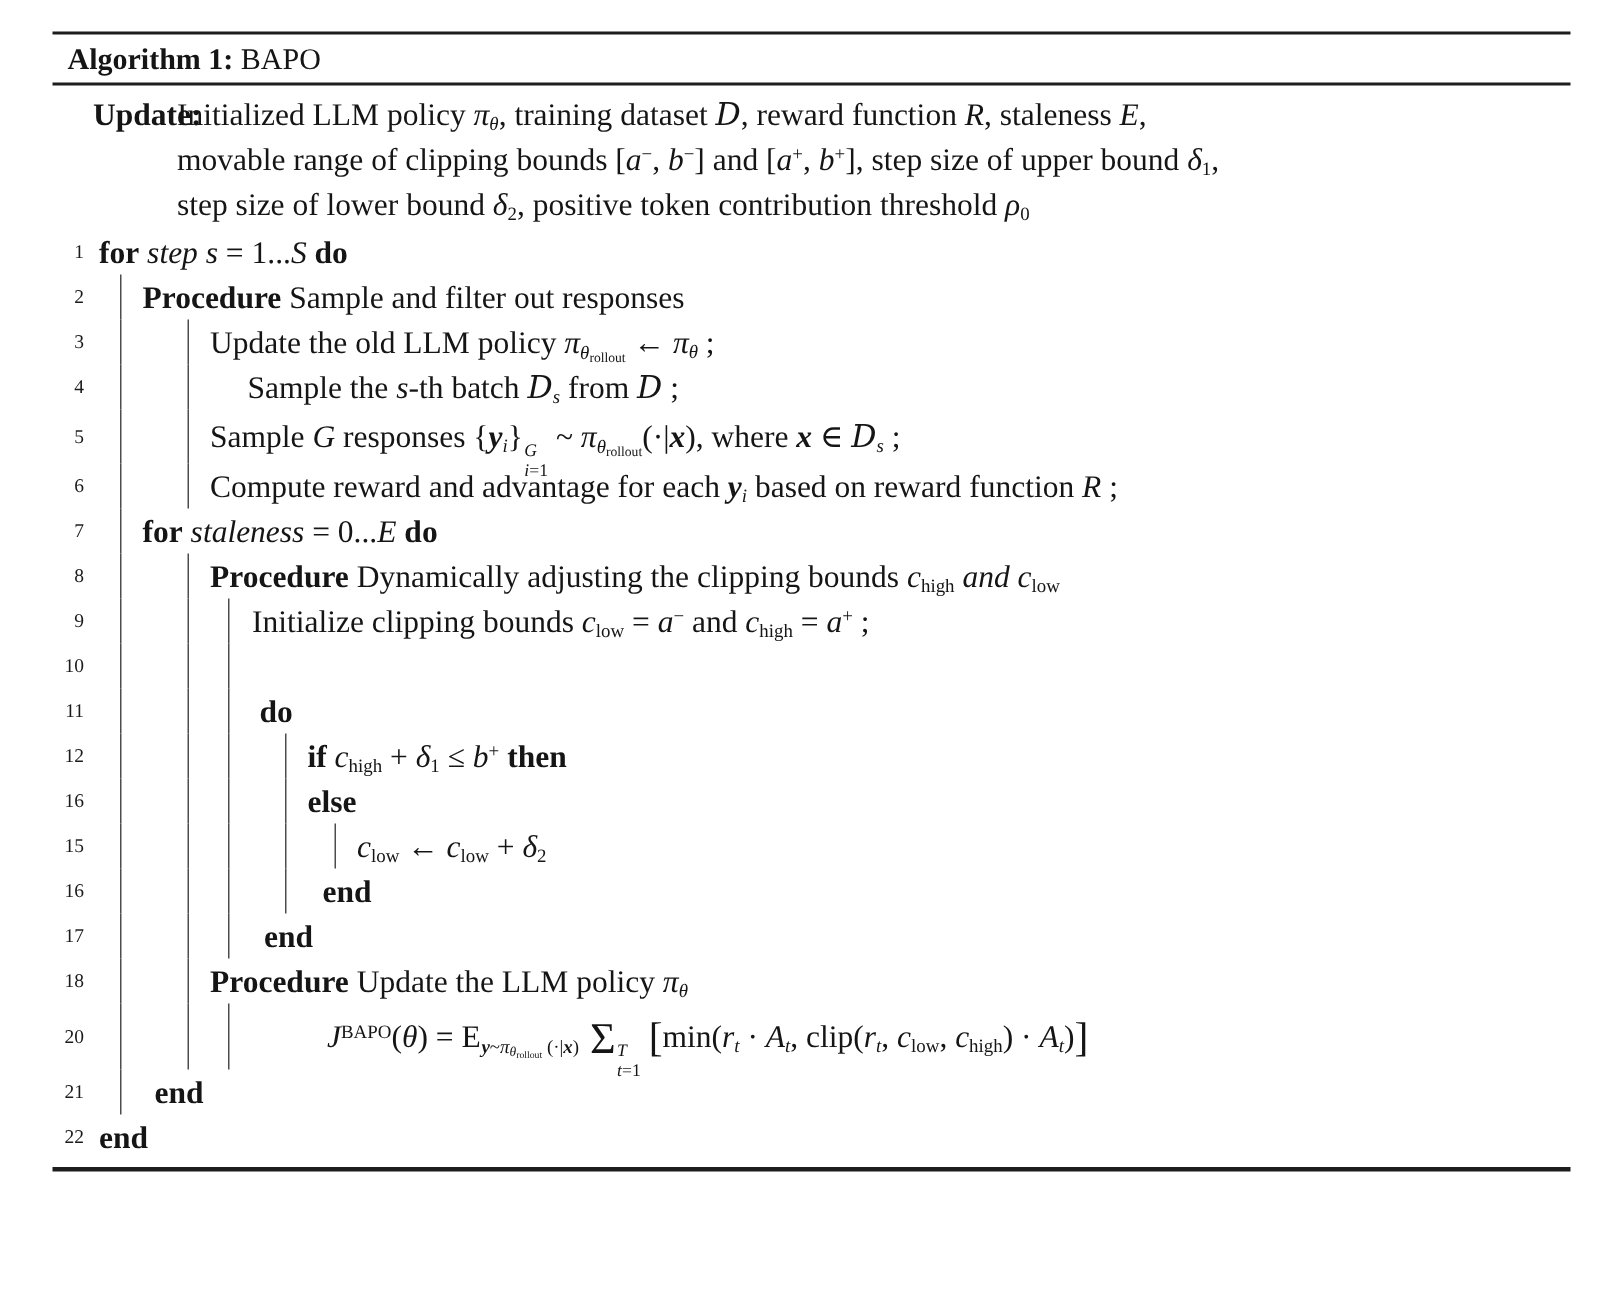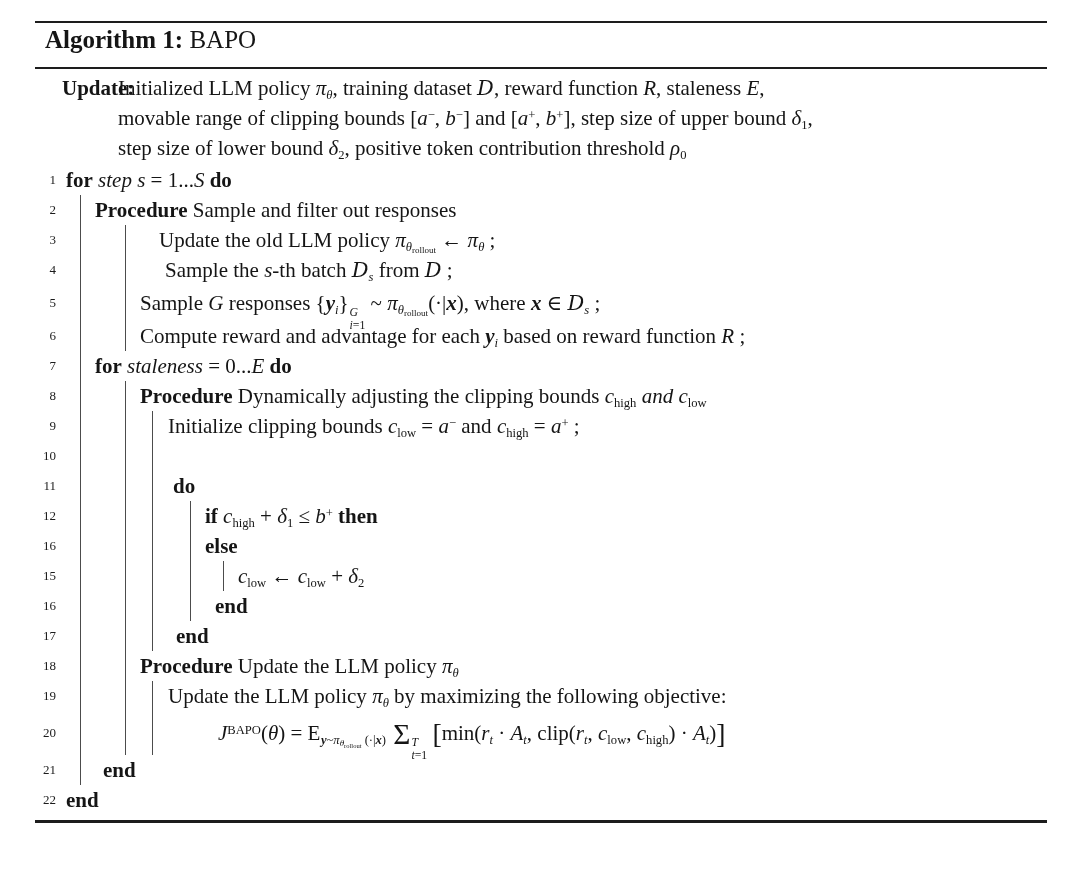--- a/index.html
+++ b/index.html
@@ -3,21 +3,21 @@
 <meta charset="utf-8">
 <style>
   html,body{margin:0;padding:0;background:#ffffff;}
   body{width:1080px;height:869px;position:relative;overflow:hidden;
        font-family:"Liberation Serif","DejaVu Serif",serif;color:#151515;}
   .algo{position:absolute;left:35px;top:21px;width:1012px;}
   .rule{width:100%;background:#1d1d1d;}
   .rule-top{height:2px;}
   .rule-mid{height:2px;}
   .rule-bot{height:3px;margin-top:5px;}
-  .caption{height:44px;line-height:34px;font-size:25px;padding-left:10px;}
+  .caption{height:32px;line-height:34px;font-size:20px;padding-left:10px;}
   .inputblock{position:relative;padding:4px 0 2px 0;font-size:21px;}
   .irow{position:relative;height:30px;line-height:30px;white-space:nowrap;}
   .ilabel{position:absolute;left:27px;font-weight:bold;}
   .itext{position:absolute;left:83px;}
   .lines{position:relative;}
   .line{position:relative;height:30px;line-height:30px;font-size:21px;white-space:nowrap;}
   .line.h36{height:36px;line-height:36px;}
   .line.h44{height:44px;line-height:44px;}
   .num{position:absolute;left:0;top:0;width:21px;text-align:right;
        font-size:13px;line-height:inherit;color:#1b1b1b;}
@@ -63,21 +63,21 @@
       </div>
       <div class="line">
         <span class="num">2</span>
         <div class="bar" style="left: 45px;"></div>
         <span class="ct" style="left: 60px;"><b>Procedure</b> Sample and filter out responses</span>
       </div>
       <div class="line">
         <span class="num">3</span>
         <div class="bar" style="left: 45px;"></div>
         <div class="bar" style="left: 90px;"></div>
-        <span class="ct" style="left: 105px; margin-left: 19px;">Update the old LLM policy <i>π</i><sub><i>θ</i><sub>rollout</sub></sub> ← <i>π</i><sub><i>θ</i></sub>&nbsp;;</span>
+        <span class="ct" style="left: 105px;">Update the old LLM policy <i>π</i><sub><i>θ</i><sub>rollout</sub></sub> ← <i>π</i><sub><i>θ</i></sub>&nbsp;;</span>
       </div>
       <div class="line">
         <span class="num">4</span>
         <div class="bar" style="left: 45px;"></div>
         <div class="bar" style="left: 90px;"></div>
         <span class="ct" style="left: 105px; margin-left: 25px;">Sample the <i>s</i>-th batch <span class="scr">D</span><sub><i>s</i></sub> from <span class="scr">D</span>&nbsp;;</span>
       </div>
       <div class="line h36">
         <span class="num">5</span>
         <div class="bar" style="left: 45px;"></div>
@@ -163,27 +163,20 @@
         <div class="bar" style="left: 90px;"></div>
         <div class="bar" style="left: 117px;"></div>
         <span class="ct" style="left: 141px;"><b>end</b></span>
       </div>
       <div class="line">
         <span class="num">18</span>
         <div class="bar" style="left: 45px;"></div>
         <div class="bar" style="left: 90px;"></div>
         <span class="ct" style="left: 105px;"><b>Procedure</b> Update the LLM policy <i>π</i><sub><i>θ</i></sub></span>
       </div>
-      <div class="line">
-        <span class="num">19</span>
-        <div class="bar" style="left: 45px;"></div>
-        <div class="bar" style="left: 90px;"></div>
-        <div class="bar" style="left: 117px;"></div>
-        <span class="ct" style="left: 133px;">Update the LLM policy <i>π</i><sub><i>θ</i></sub> by maximizing the following objective:</span>
-      </div>
       <div class="line h44">
         <span class="num">20</span>
         <div class="bar" style="left: 45px;"></div>
         <div class="bar" style="left: 90px;"></div>
         <div class="bar" style="left: 117px;"></div>
         <span class="ct" style="left: 183px;"><i>J</i><sup>BAPO</sup>(<i>θ</i>) = <span class="bbe">E</span><sub><b><i>y</i></b>~<i>π</i><sub><i>θ</i><sub>rollout</sub></sub> (·|<b><i>x</i></b>)</sub> <span class="sum">Σ</span><span class="ss">
             <span><i>T</i></span>
             <span><i>t</i>=1</span>
           </span> <span class="big">[</span>min(<i>r</i><sub><i>t</i></sub> · <i>A</i><sub><i>t</i></sub>, clip(<i>r</i><sub><i>t</i></sub>, <i>c</i><sub>low</sub>, <i>c</i><sub>high</sub>) · <i>A</i><sub><i>t</i></sub>)<span class="big">]</span></span>
       </div>

